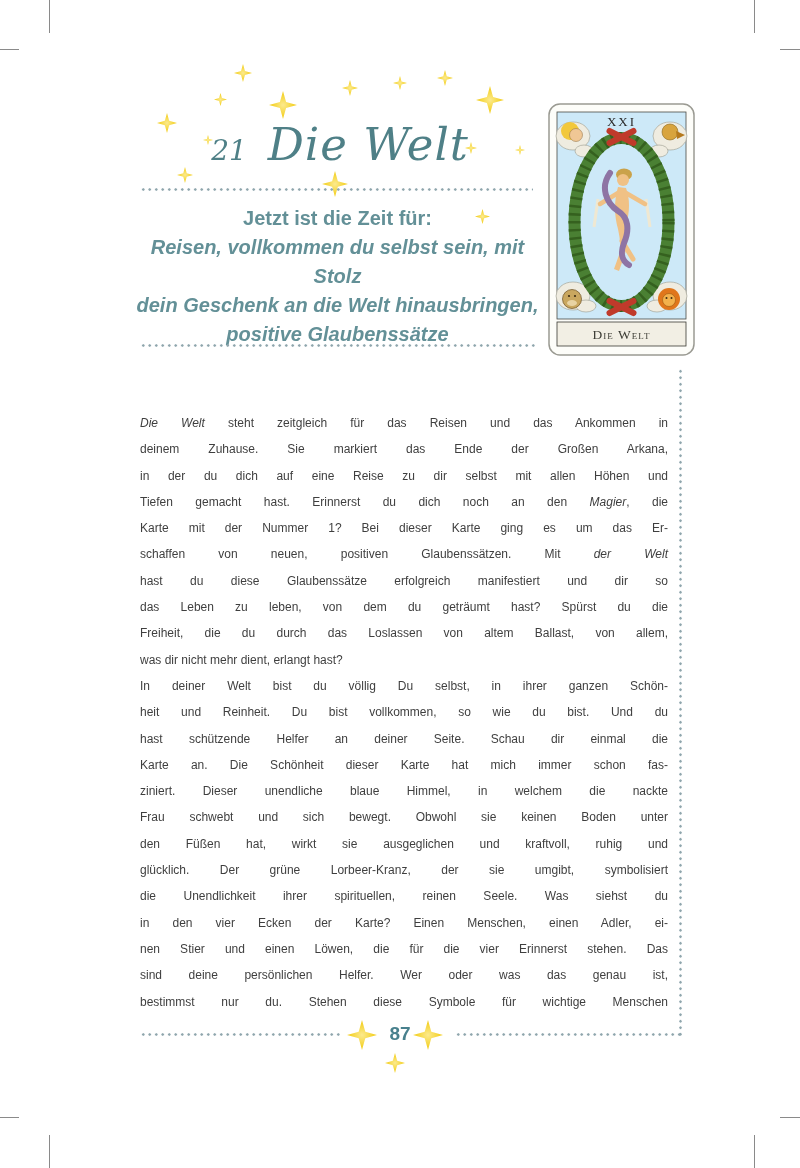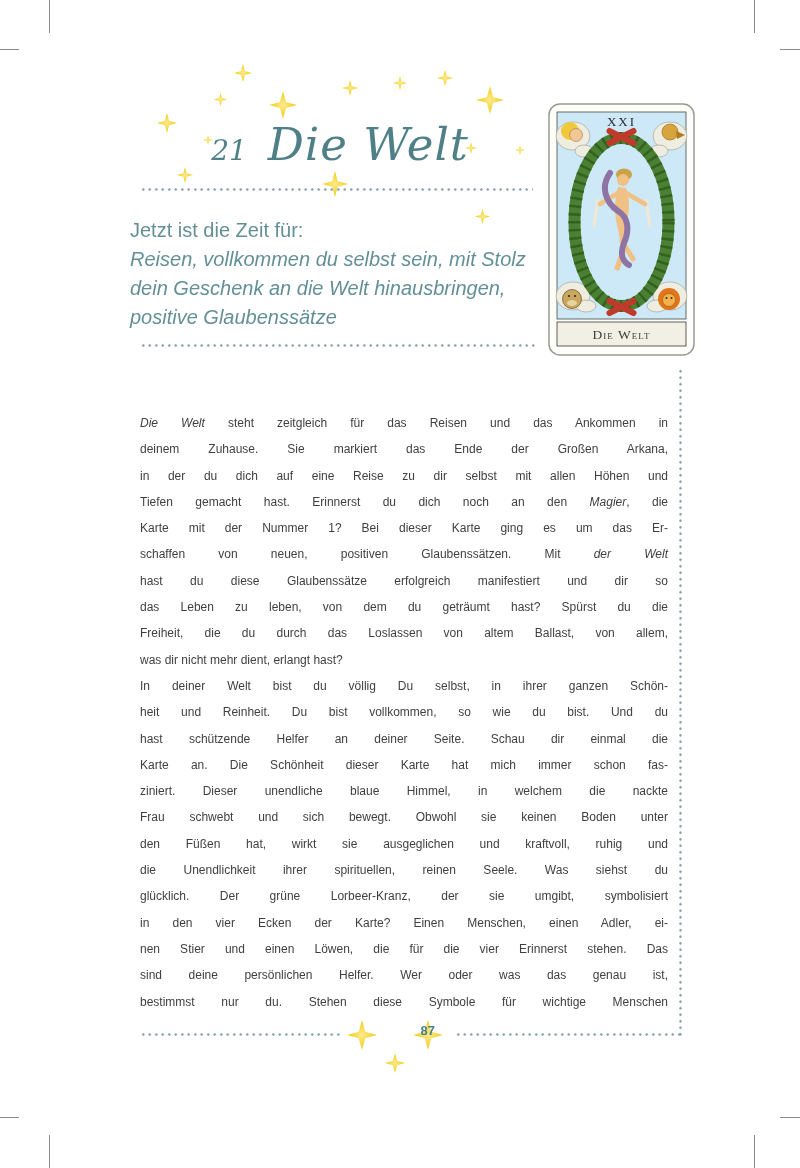--- a/index.html
+++ b/index.html
@@ -18,32 +18,32 @@
   .chap-num{font-family:"DejaVu Serif",serif;font-size:28px;font-style:italic;vertical-align:baseline;margin-right:21px;}
   .chap-title{font-family:"DejaVu Serif",serif;font-size:45px;font-style:italic;letter-spacing:1px;}
   
   .dotline{position:absolute;height:3px;
     background-image:radial-gradient(circle,var(--dot) 1.1px,transparent 1.45px);
     background-size:6.5px 3px;background-repeat:repeat-x;background-position:0 50%;}
   .dotline-v{position:absolute;width:3px;
     background-image:radial-gradient(circle,var(--dot) 1.1px,transparent 1.45px);
     background-size:3px 6.5px;background-repeat:repeat-y;background-position:50% 0;}
   
-  .intro{position:absolute;left:130px;top:204px;width:415px;text-align:left;
-         color:var(--teal);font-size:20px;font-weight:normal;line-height:29px;margin-top:12px;}
+  .intro{position:absolute;left:130px;top:204px;width:415px;text-align:center;
+         color:var(--teal);font-size:20px;font-weight:bold;line-height:29px;}
   .intro .it{font-style:italic;}
   
   .bodytext{position:absolute;left:140px;top:377px;width:528px;color:var(--body);
             font-size:12px;line-height:26.3px;margin-top:33px;}
   .jline{text-align:justify;text-align-last:justify;white-space:normal;}
   .jline.last{text-align-last:left;}
   .jline em{font-style:italic;}
   
-  .pagenum{position:absolute;left:365px;top:1023px;width:70px;text-align:right;
-           color:#48808d;font-size:13px;font-weight:bold;}
+  .pagenum{position:absolute;left:365px;top:1023px;width:70px;text-align:center;
+           color:#48808d;font-size:19px;font-weight:bold;}
   
   .card{position:absolute;left:548px;top:103px;}
 </style>
 </head>
 <body>
 
 <div class="page">
 
   <div class="cropmark" style="left:49px;top:0;width:1px;height:33px;"></div>
   <div class="cropmark" style="left:754px;top:0;width:1px;height:33px;"></div>
@@ -162,22 +162,22 @@
       <div class="jline"><span>das Leben zu leben, von dem du geträumt hast? Spürst du die</span></div>
       <div class="jline"><span>Freiheit, die du durch das Loslassen von altem Ballast, von allem,</span></div>
       <div class="jline last"><span>was dir nicht mehr dient, erlangt hast?</span></div>
       <div class="jline"><span>In deiner Welt bist du völlig Du selbst, in ihrer ganzen Schön-</span></div>
       <div class="jline"><span>heit und Reinheit. Du bist vollkommen, so wie du bist. Und du</span></div>
       <div class="jline"><span>hast schützende Helfer an deiner Seite. Schau dir einmal die</span></div>
       <div class="jline"><span>Karte an. Die Schönheit dieser Karte hat mich immer schon fas-</span></div>
       <div class="jline"><span>ziniert. Dieser unendliche blaue Himmel, in welchem die nackte</span></div>
       <div class="jline"><span>Frau schwebt und sich bewegt. Obwohl sie keinen Boden unter</span></div>
       <div class="jline"><span>den Füßen hat, wirkt sie ausgeglichen und kraftvoll, ruhig und</span></div>
+      <div class="jline"><span>glücklich. Der grüne Lorbeer-Kranz, der sie umgibt, symbolisiert</span></div>
       <div class="jline"><span>die Unendlichkeit ihrer spirituellen, reinen Seele. Was siehst du</span></div>
-      <div class="jline"><span>glücklich. Der grüne Lorbeer-Kranz, der sie umgibt, symbolisiert</span></div>
       <div class="jline"><span>in den vier Ecken der Karte? Einen Menschen, einen Adler, ei-</span></div>
       <div class="jline"><span>nen Stier und einen Löwen, die für die vier Erinnerst stehen. Das</span></div>
       <div class="jline"><span>sind deine persönlichen Helfer. Wer oder was das genau ist,</span></div>
       <div class="jline"><span>bestimmst nur du. Stehen diese Symbole für wichtige Menschen</span></div>
     </div>
 
   <div class="dotline-v" style="left:679px;top:368px;height:668px;"></div>
 
   <div class="dotline" style="left:140px;top:1033px;width:200px;"></div>
   <div class="dotline" style="left:455px;top:1033px;width:227px;"></div>

